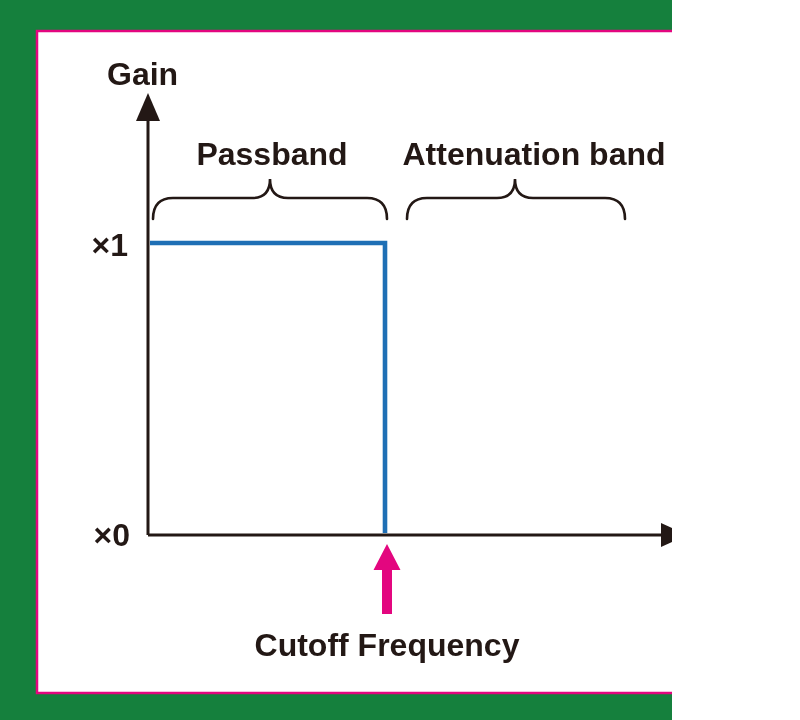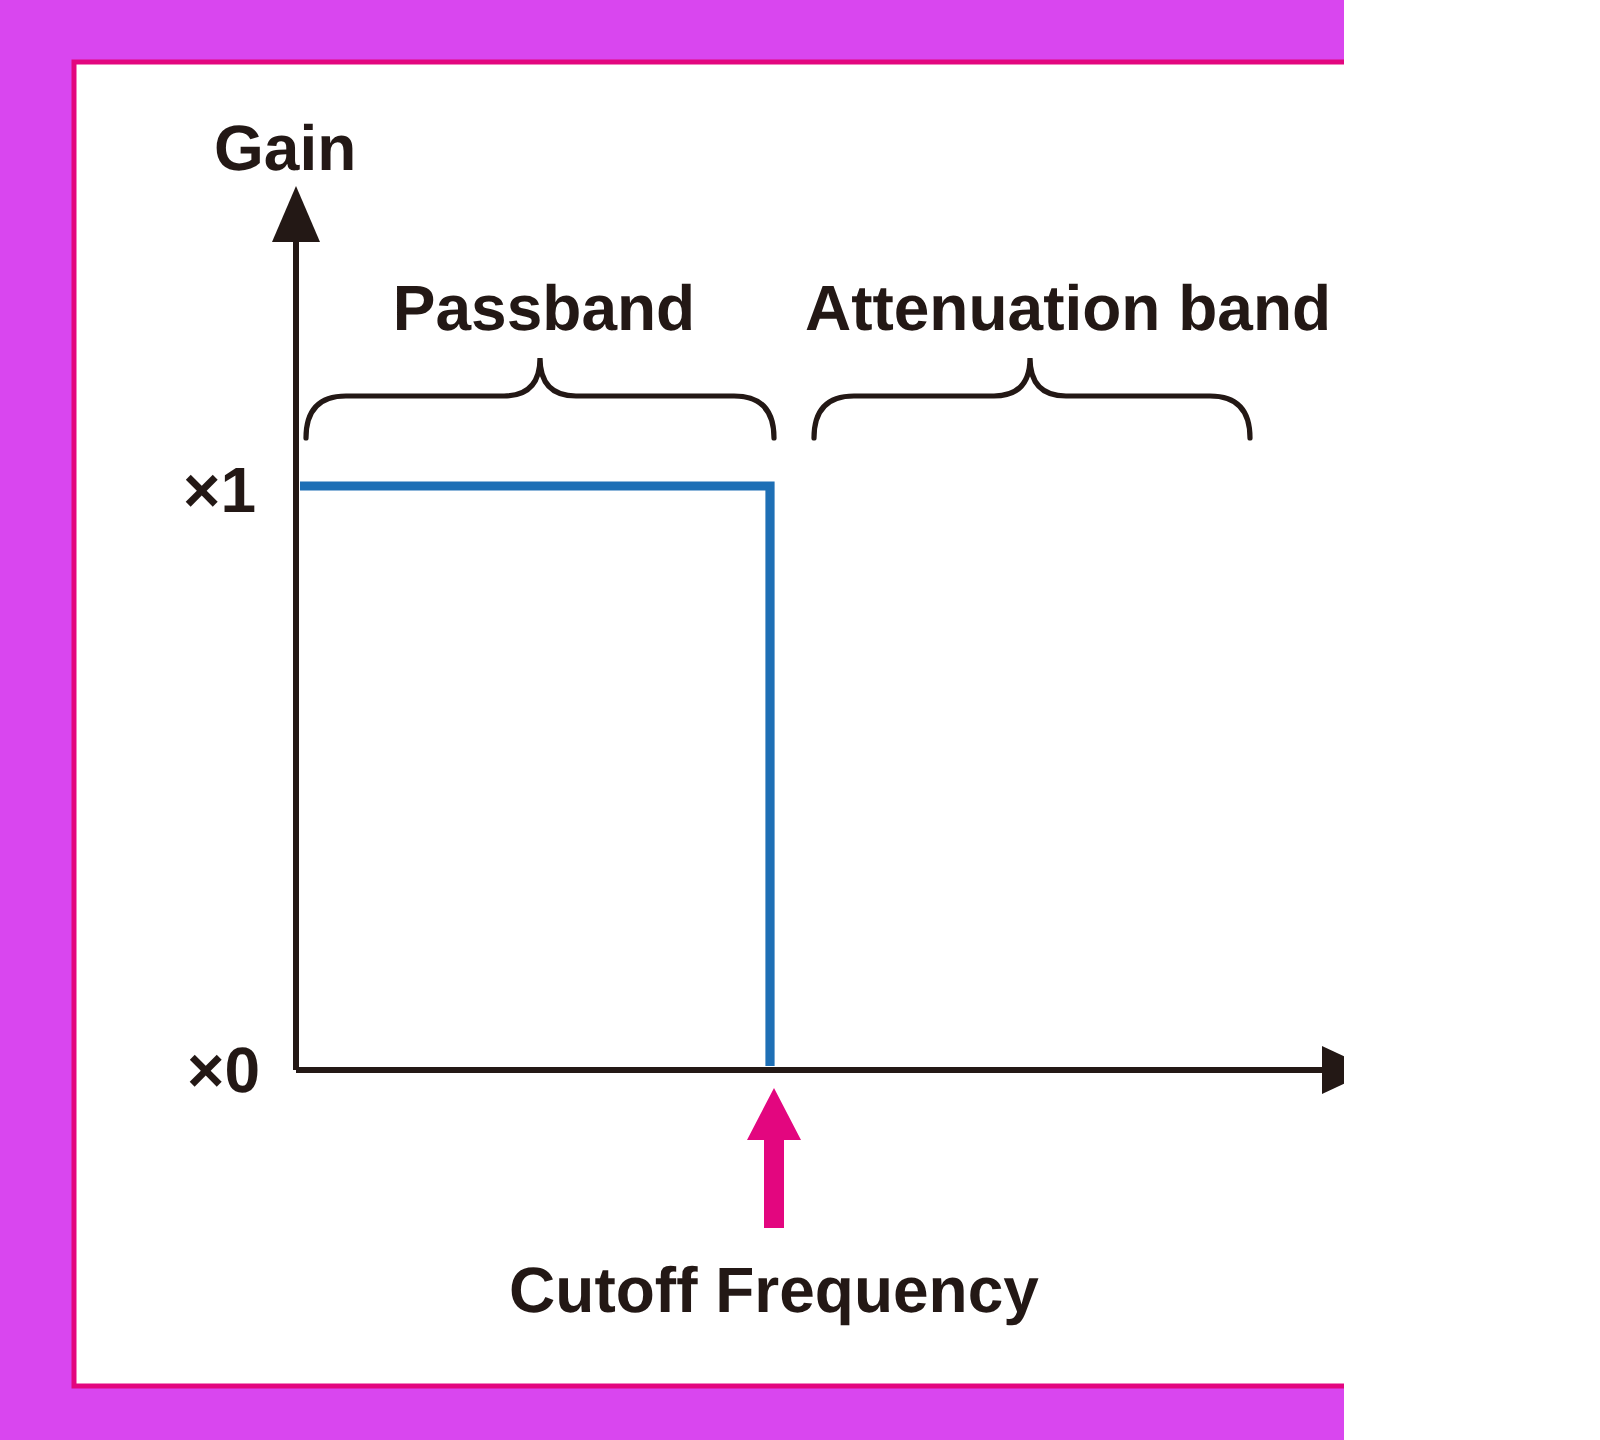--- a/index.html
+++ b/index.html
@@ -2,21 +2,21 @@
 <html style="--frame: #e3067f; --arrow: #e3067f; --response: #1e6fb5; --ink: #231815;"><head>
 <meta charset="utf-8">
 <style>
   :root{
     --frame:#e3067f;
     --arrow:#e3067f;
     --response:#1e6fb5;
     --ink:#231815;
   }
   html,body{margin:0;padding:0;background:#ffffff;}
-  .stage{position:relative;width:672px;height:720px;background:#d946ef;overflow:hidden;}
+  .stage{position:relative;width:672px;height:720px;background:#15803d;overflow:hidden;}
   svg{display:block;}
   .frame{fill:#ffffff;stroke:var(--frame);stroke-width:2.5;}
   .axis{stroke:var(--ink);stroke-width:3;fill:none;stroke-linecap:butt;}
   .axis-head{fill:var(--ink);stroke:none;}
   .brace{fill:none;stroke:var(--ink);stroke-width:2.6;stroke-linecap:round;}
   .response{fill:none;stroke:var(--response);stroke-width:4.6;stroke-linejoin:miter;}
   .cutoff-arrow{fill:var(--arrow);stroke:none;}
   text{
     font-family:"Liberation Sans", sans-serif;
     font-weight:700;

